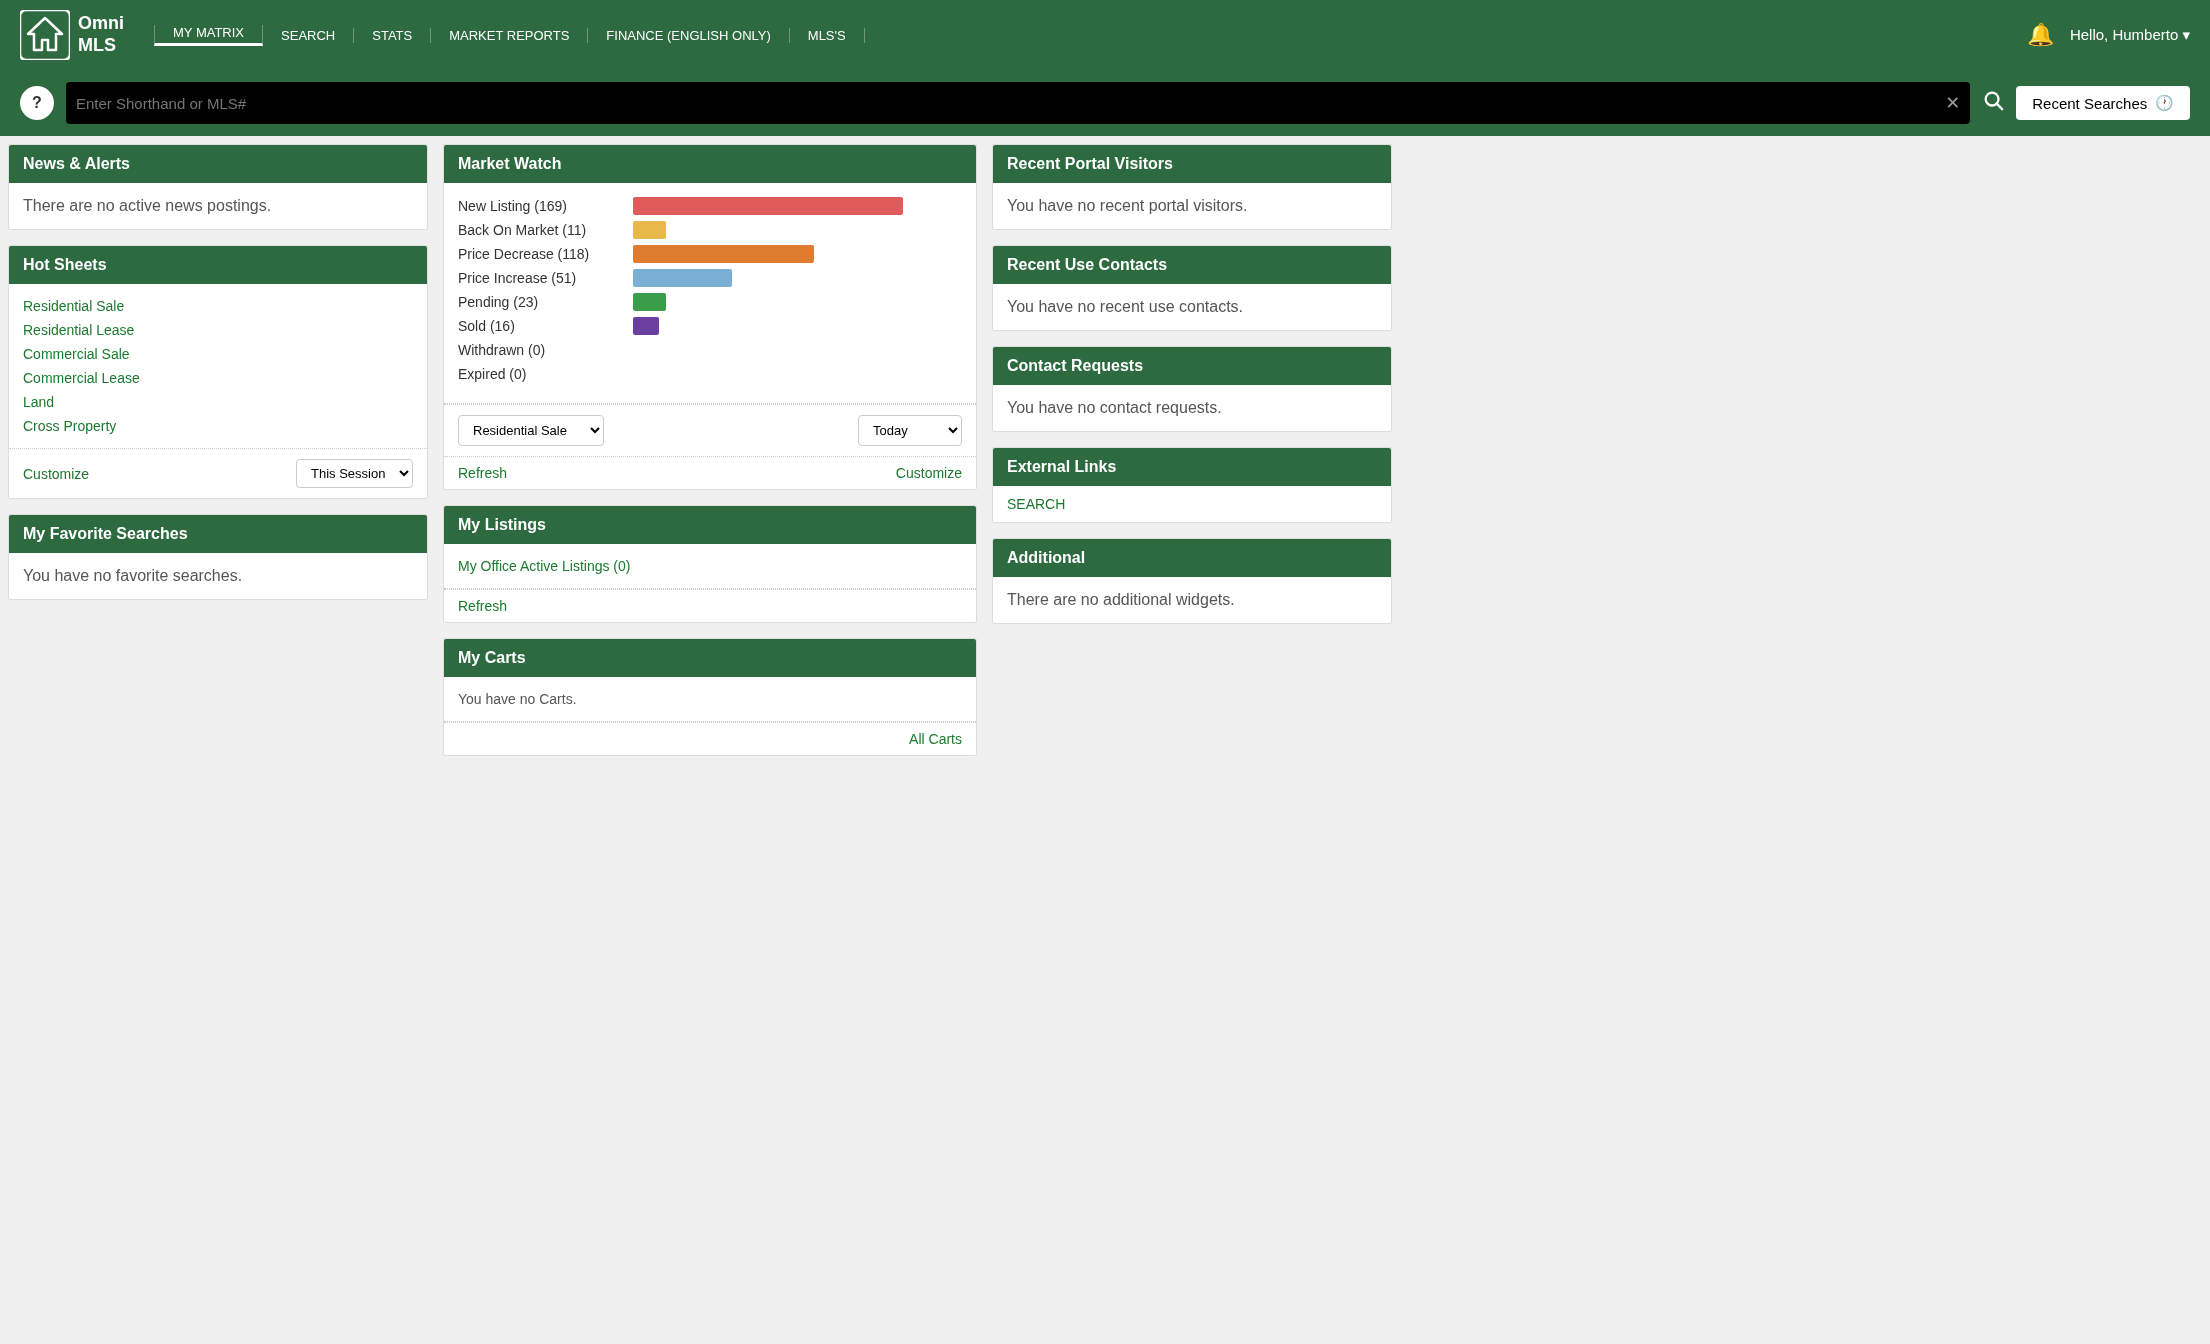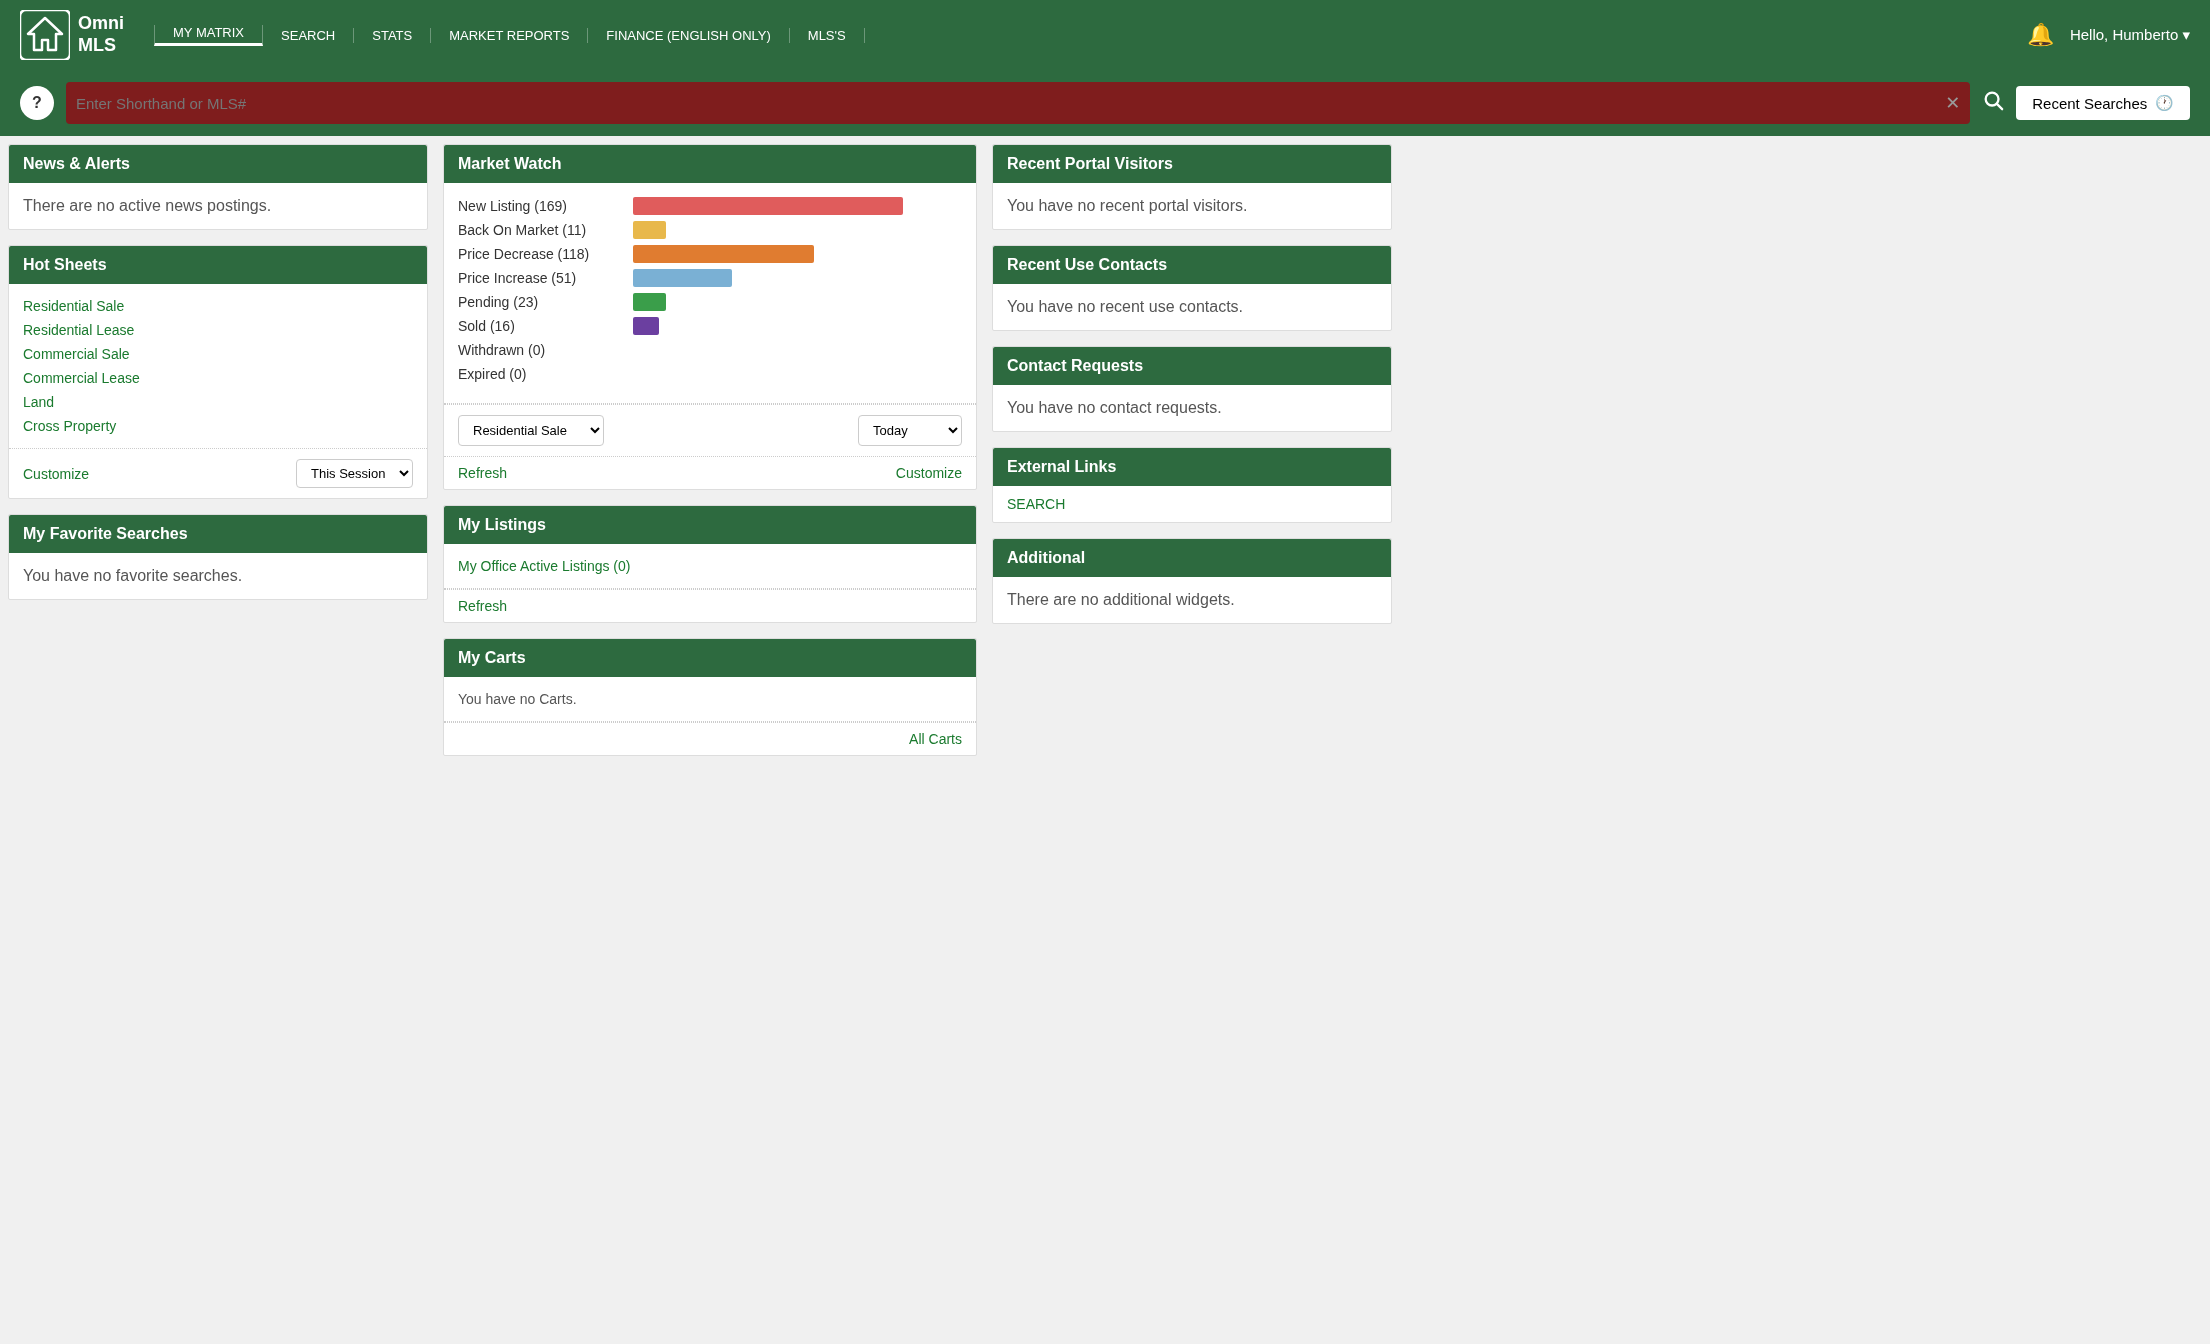--- a/index.html
+++ b/index.html
@@ -92,21 +92,21 @@
       font-size: 16px;
       cursor: pointer;
       flex-shrink: 0;
       border: none;
       color: #333;
     }
     .search-input-wrapper {
       flex: 1;
       display: flex;
       align-items: center;
-      background: #7f1d1d;
+      background: #000000;
       border-radius: 4px;
       padding: 0 10px;
       height: 42px;
     }
     .search-input {
       flex: 1;
       border: none;
       outline: none;
       font-size: 15px;
       color: #999;

